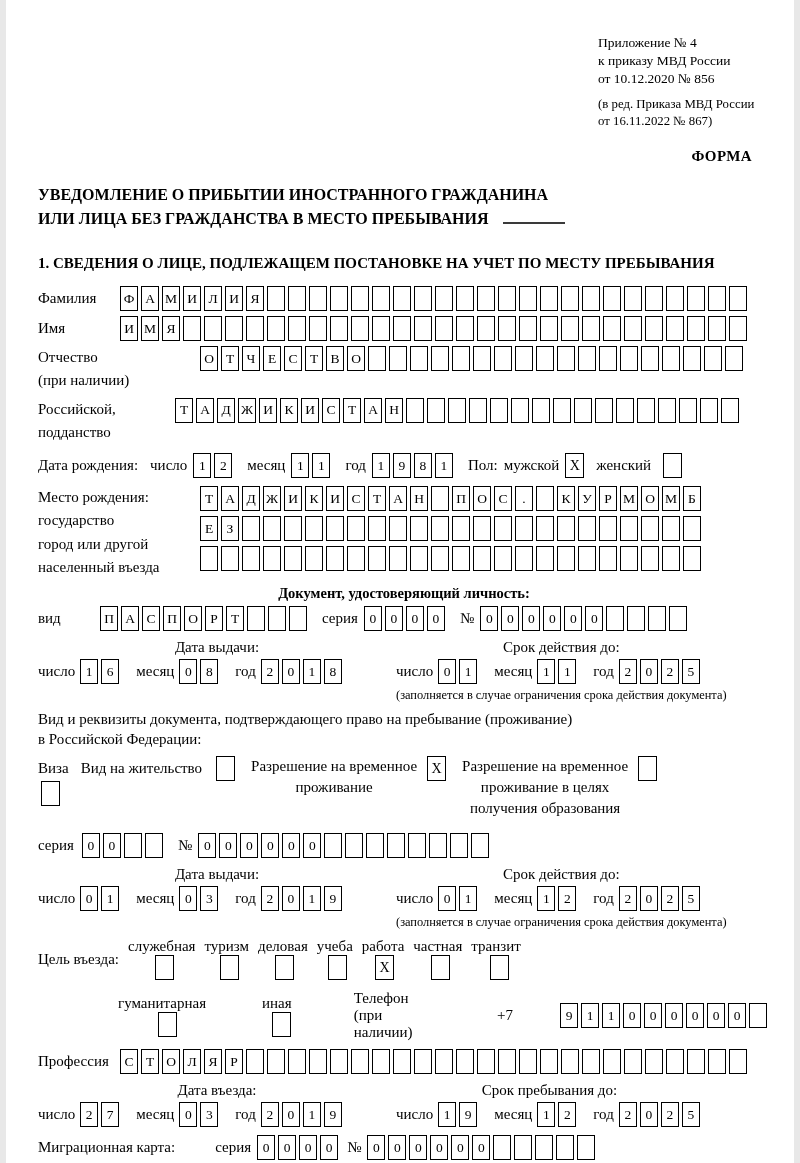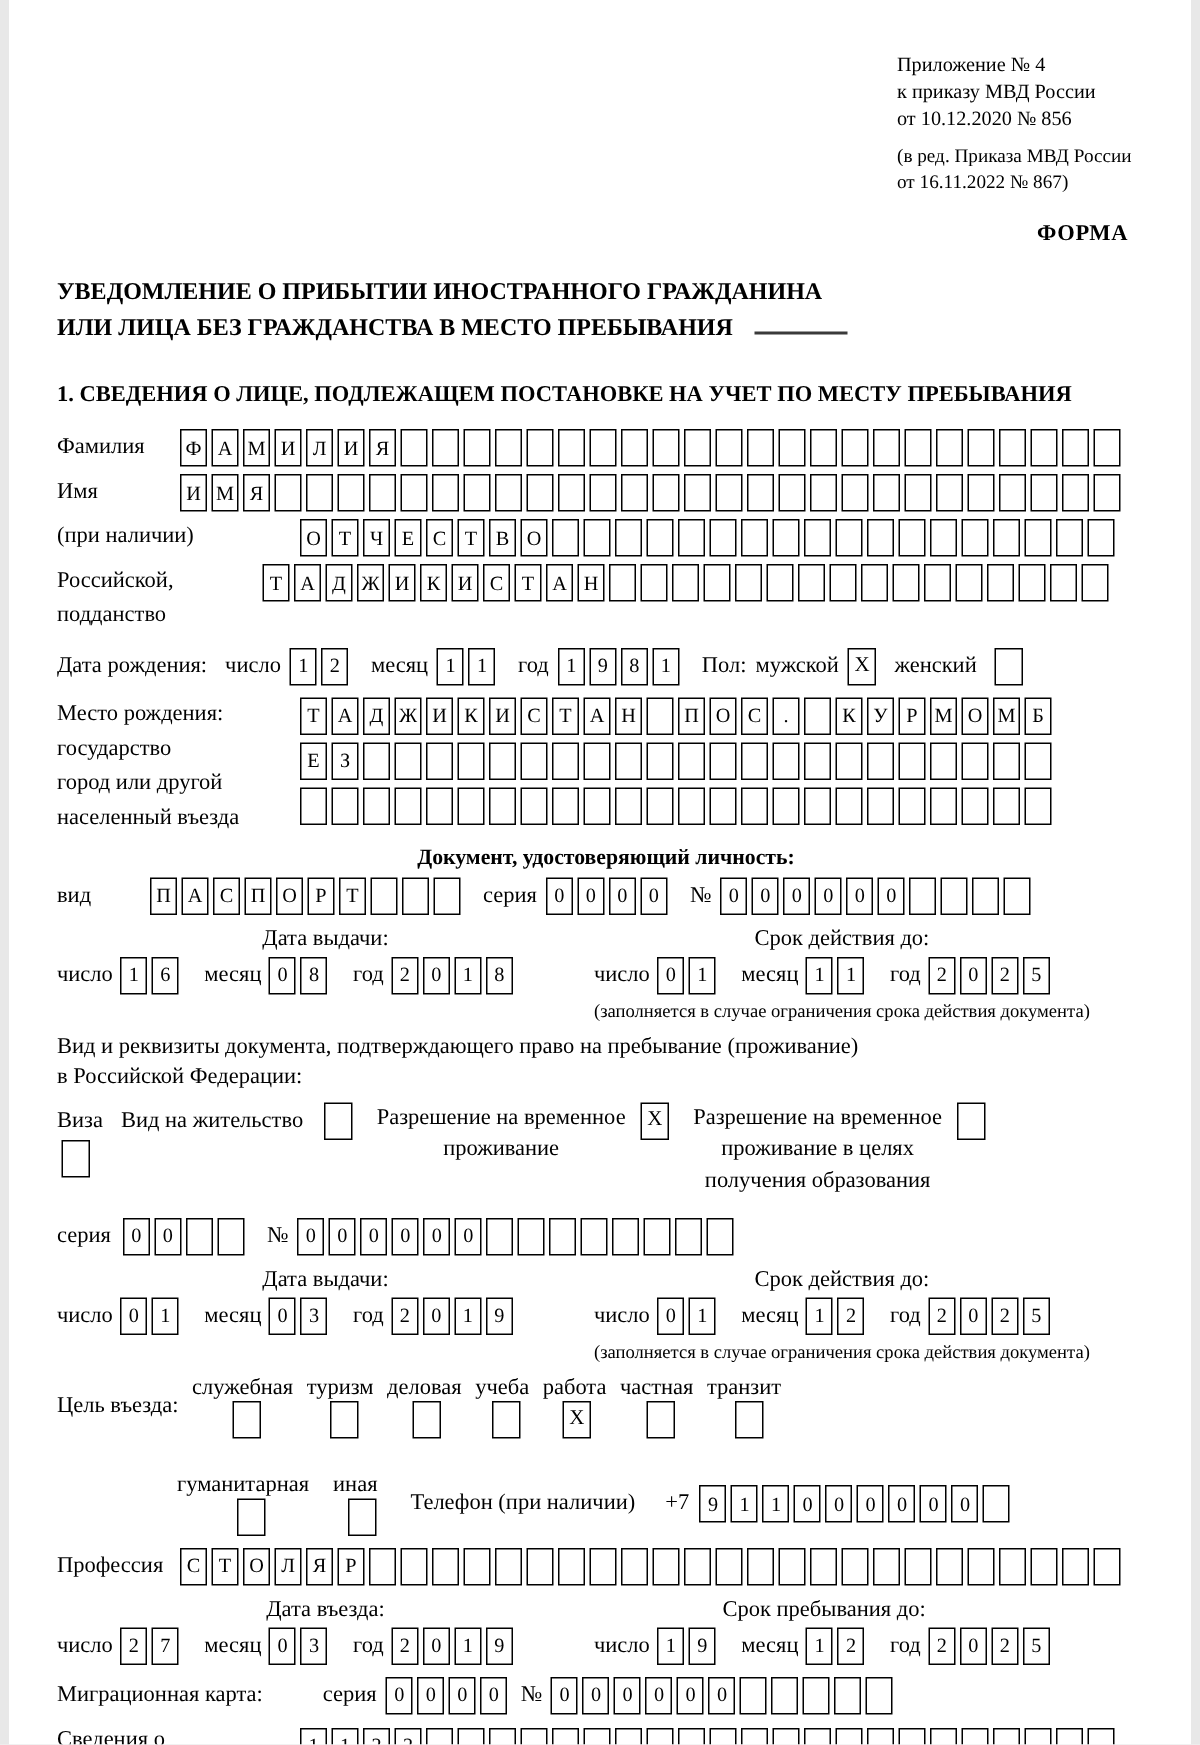--- a/index.html
+++ b/index.html
@@ -45,21 +45,21 @@
   .dl{margin-right:5px;}
   .dgap{margin-left:14px;}
   .date-note{font-size:12.4px;margin-top:4px;text-align:center;white-space:nowrap;}
   .para{margin:3px 0;}
   
   .cb-row{display:flex;align-items:flex-start;margin-top:8px;margin-bottom:14px;}
   .cb-item{display:flex;align-items:flex-start;margin-right:16px;}
   .cb-item .one{line-height:25px;}
   .cb-text{text-align:center;line-height:1.4;}
   .p-opt{display:flex;align-items:center;margin-left:9px;flex-direction:column;}
-  .purpose2{margin-left:80px;margin-top:23px;}
+  .purpose2{margin-left:80px;margin-top:10px;gap:40px;}
   .phone-label{margin-left:22px;}
   .phone-prefix{margin:0 7px 0 20px;}
 </style>
 </head>
 <body>
 
 <div class="page">
 
   <div class="appendix">
     <div>Приложение № 4</div>
@@ -149,20 +149,21 @@
         <span class="cell"></span>
         <span class="cell"></span>
         <span class="cell"></span>
         <span class="cell"></span>
         <span class="cell"></span>
       </span>
   </div>
 
   <div class="row top">
     <span class="lbl w162 lbl2">
+      <div>Отчество</div>
       <div>(при наличии)</div>
     </span>
     <span class="cells">
         <span class="cell">О</span>
         <span class="cell">Т</span>
         <span class="cell">Ч</span>
         <span class="cell">Е</span>
         <span class="cell">С</span>
         <span class="cell">Т</span>
         <span class="cell">В</span>

